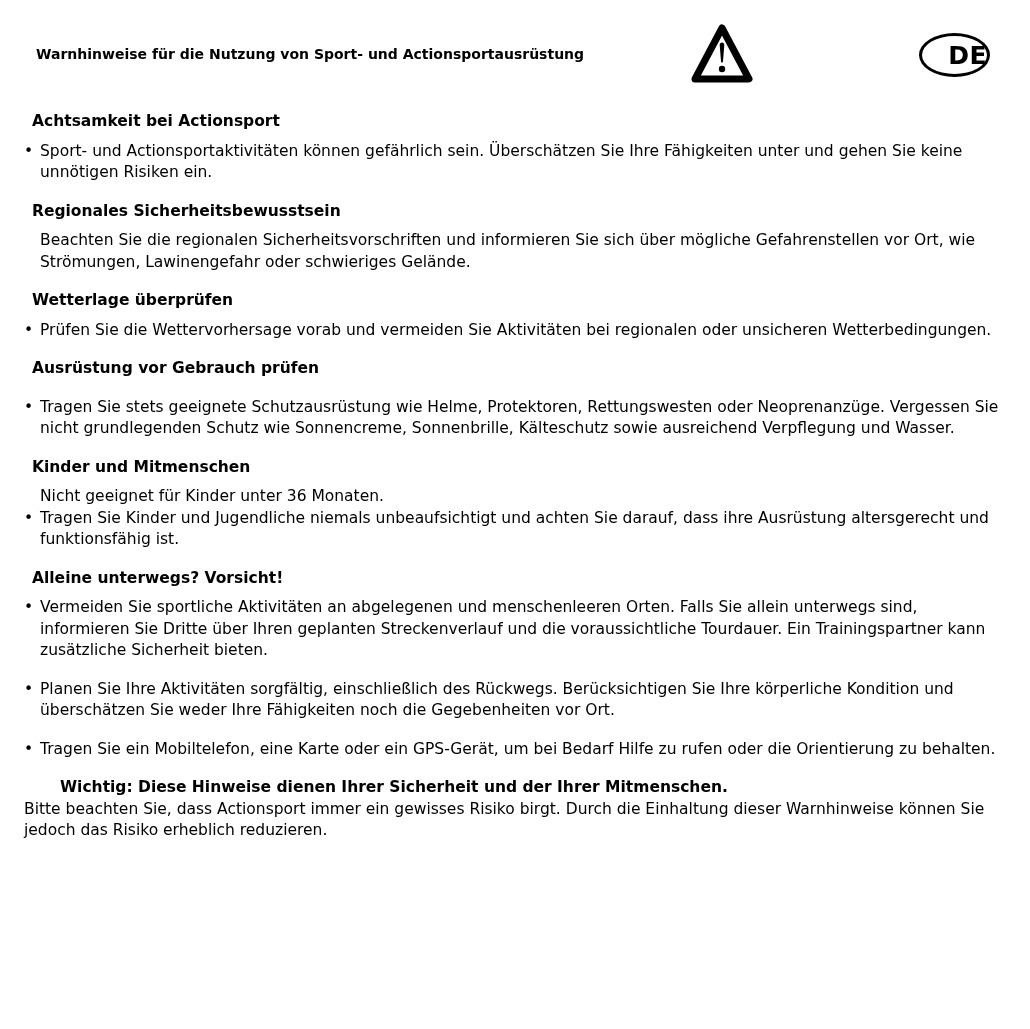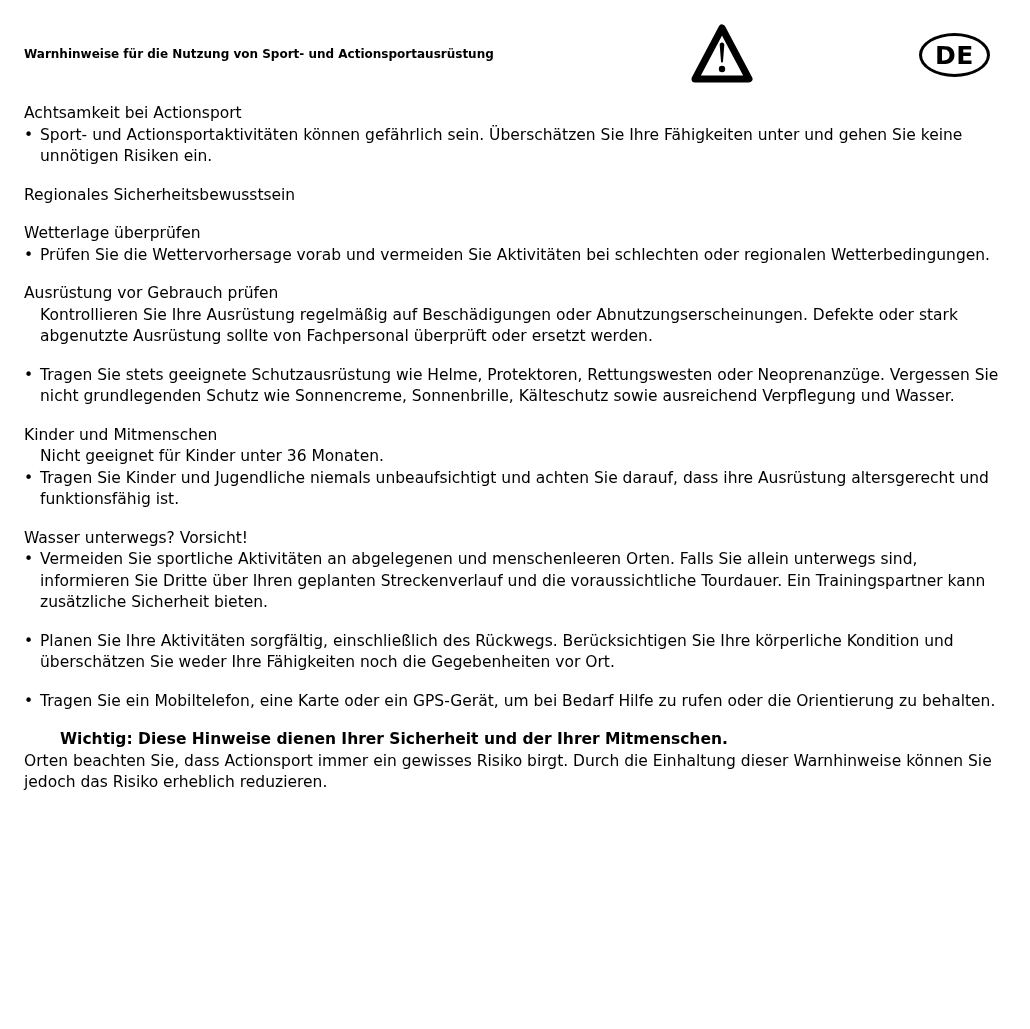--- a/index.html
+++ b/index.html
@@ -16,60 +16,60 @@
     line-height: 21.5px;
     overflow: hidden;
   }
   .page {
     position: relative;
     width: 1030px;
     height: 1029px;
   }
   .doc-title {
     position: absolute;
-    left: 24px;
+    left: 36px;
     top: 44px;
-    font-size: 12px;
+    font-size: 14px;
     font-weight: bold;
     white-space: nowrap;
   }
   .warning-triangle {
     position: absolute;
     left: 691px;
     top: 23px;
   }
   .de-badge {
     position: absolute;
     left: 919px;
     top: 33px;
     width: 71px;
     height: 44px;
     box-sizing: border-box;
     border: 3.5px solid #000000;
     border-radius: 50%;
     display: flex;
     align-items: center;
-    justify-content: center;
+    justify-content: flex-end;
     font-weight: bold;
     font-size: 25px;
     line-height: 1;
     letter-spacing: 0.5px;
   }
   .content {
     position: absolute;
     left: 24px;
     top: 103px;
     width: 982px;
   }
   .section {
     margin: 0 0 17px 0;
   }
   .sec-heading {
-    font-weight: normal;
-    margin: 0;
+    font-weight: bold;
+    margin: 8px;
   }
   .item {
     display: flex;
   }
   .marker {
     flex: 0 0 16px;
     width: 16px;
   }
   .item-text {
     flex: 1;
@@ -107,40 +107,40 @@
     <div>
   <div class="item">
     <span class="marker">•</span>
     <span class="item-text">Sport- und Actionsportaktivitäten können gefährlich sein. Überschätzen Sie Ihre Fähigkeiten unter und gehen Sie keine unnötigen Risiken ein.</span>
   </div>
 </div>
   </div>
 
   <div class="section">
     <div class="sec-heading">Regionales Sicherheitsbewusstsein</div>
+    <div>
+  <div class="item">
+    <span class="marker"></span>
+    <span class="item-text">Beachten Sie die regionalen Sicherheitsvorschriften und informieren Sie sich über mögliche Gefahrenstellen vor Ort, wie Strömungen, Lawinengefahr oder schwieriges Gelände.</span>
+  </div>
+</div>
   </div>
 
   <div class="section">
     <div class="sec-heading">Wetterlage überprüfen</div>
     <div>
   <div class="item">
     <span class="marker">•</span>
-    <span class="item-text">Prüfen Sie die Wettervorhersage vorab und vermeiden Sie Aktivitäten bei schlechten oder regionalen Wetterbedingungen.</span>
+    <span class="item-text">Prüfen Sie die Wettervorhersage vorab und vermeiden Sie Aktivitäten bei regionalen oder unsicheren Wetterbedingungen.</span>
   </div>
 </div>
   </div>
 
   <div class="section">
     <div class="sec-heading">Ausrüstung vor Gebrauch prüfen</div>
-    <div>
-  <div class="item">
-    <span class="marker"></span>
-    <span class="item-text">Kontrollieren Sie Ihre Ausrüstung regelmäßig auf Beschädigungen oder Abnutzungserscheinungen. Defekte oder stark abgenutzte Ausrüstung sollte von Fachpersonal überprüft oder ersetzt werden.</span>
-  </div>
-</div>
   </div>
 
   <div class="section">
     <div>
   <div class="item">
     <span class="marker">•</span>
     <span class="item-text">Tragen Sie stets geeignete Schutzausrüstung wie Helme, Protektoren, Rettungswesten oder Neoprenanzüge. Vergessen Sie nicht grundlegenden Schutz wie Sonnencreme, Sonnenbrille, Kälteschutz sowie ausreichend Verpflegung und Wasser.</span>
   </div>
 </div>
   </div>
@@ -154,21 +154,21 @@
   </div>
 
   <div class="item">
     <span class="marker">•</span>
     <span class="item-text">Tragen Sie Kinder und Jugendliche niemals unbeaufsichtigt und achten Sie darauf, dass ihre Ausrüstung altersgerecht und funktionsfähig ist.</span>
   </div>
 </div>
   </div>
 
   <div class="section">
-    <div class="sec-heading">Wasser unterwegs? Vorsicht!</div>
+    <div class="sec-heading">Alleine unterwegs? Vorsicht!</div>
     <div>
   <div class="item">
     <span class="marker">•</span>
     <span class="item-text">Vermeiden Sie sportliche Aktivitäten an abgelegenen und menschenleeren Orten. Falls Sie allein unterwegs sind, informieren Sie Dritte über Ihren geplanten Streckenverlauf und die voraussichtliche Tourdauer. Ein Trainingspartner kann zusätzliche Sicherheit bieten.</span>
   </div>
 </div>
   </div>
 
   <div class="section">
     <div>
@@ -183,17 +183,17 @@
     <div>
   <div class="item">
     <span class="marker">•</span>
     <span class="item-text">Tragen Sie ein Mobiltelefon, eine Karte oder ein GPS-Gerät, um bei Bedarf Hilfe zu rufen oder die Orientierung zu behalten.</span>
   </div>
 </div>
   </div>
 
   <div class="footer">
     <div class="footer-emphasis">Wichtig: Diese Hinweise dienen Ihrer Sicherheit und der Ihrer Mitmenschen.</div>
-    <div>Orten beachten Sie, dass Actionsport immer ein gewisses Risiko birgt. Durch die Einhaltung dieser Warnhinweise können Sie jedoch das Risiko erheblich reduzieren.</div>
+    <div>Bitte beachten Sie, dass Actionsport immer ein gewisses Risiko birgt. Durch die Einhaltung dieser Warnhinweise können Sie jedoch das Risiko erheblich reduzieren.</div>
   </div>
 </div>
 
 </div>
 
 </body></html>

